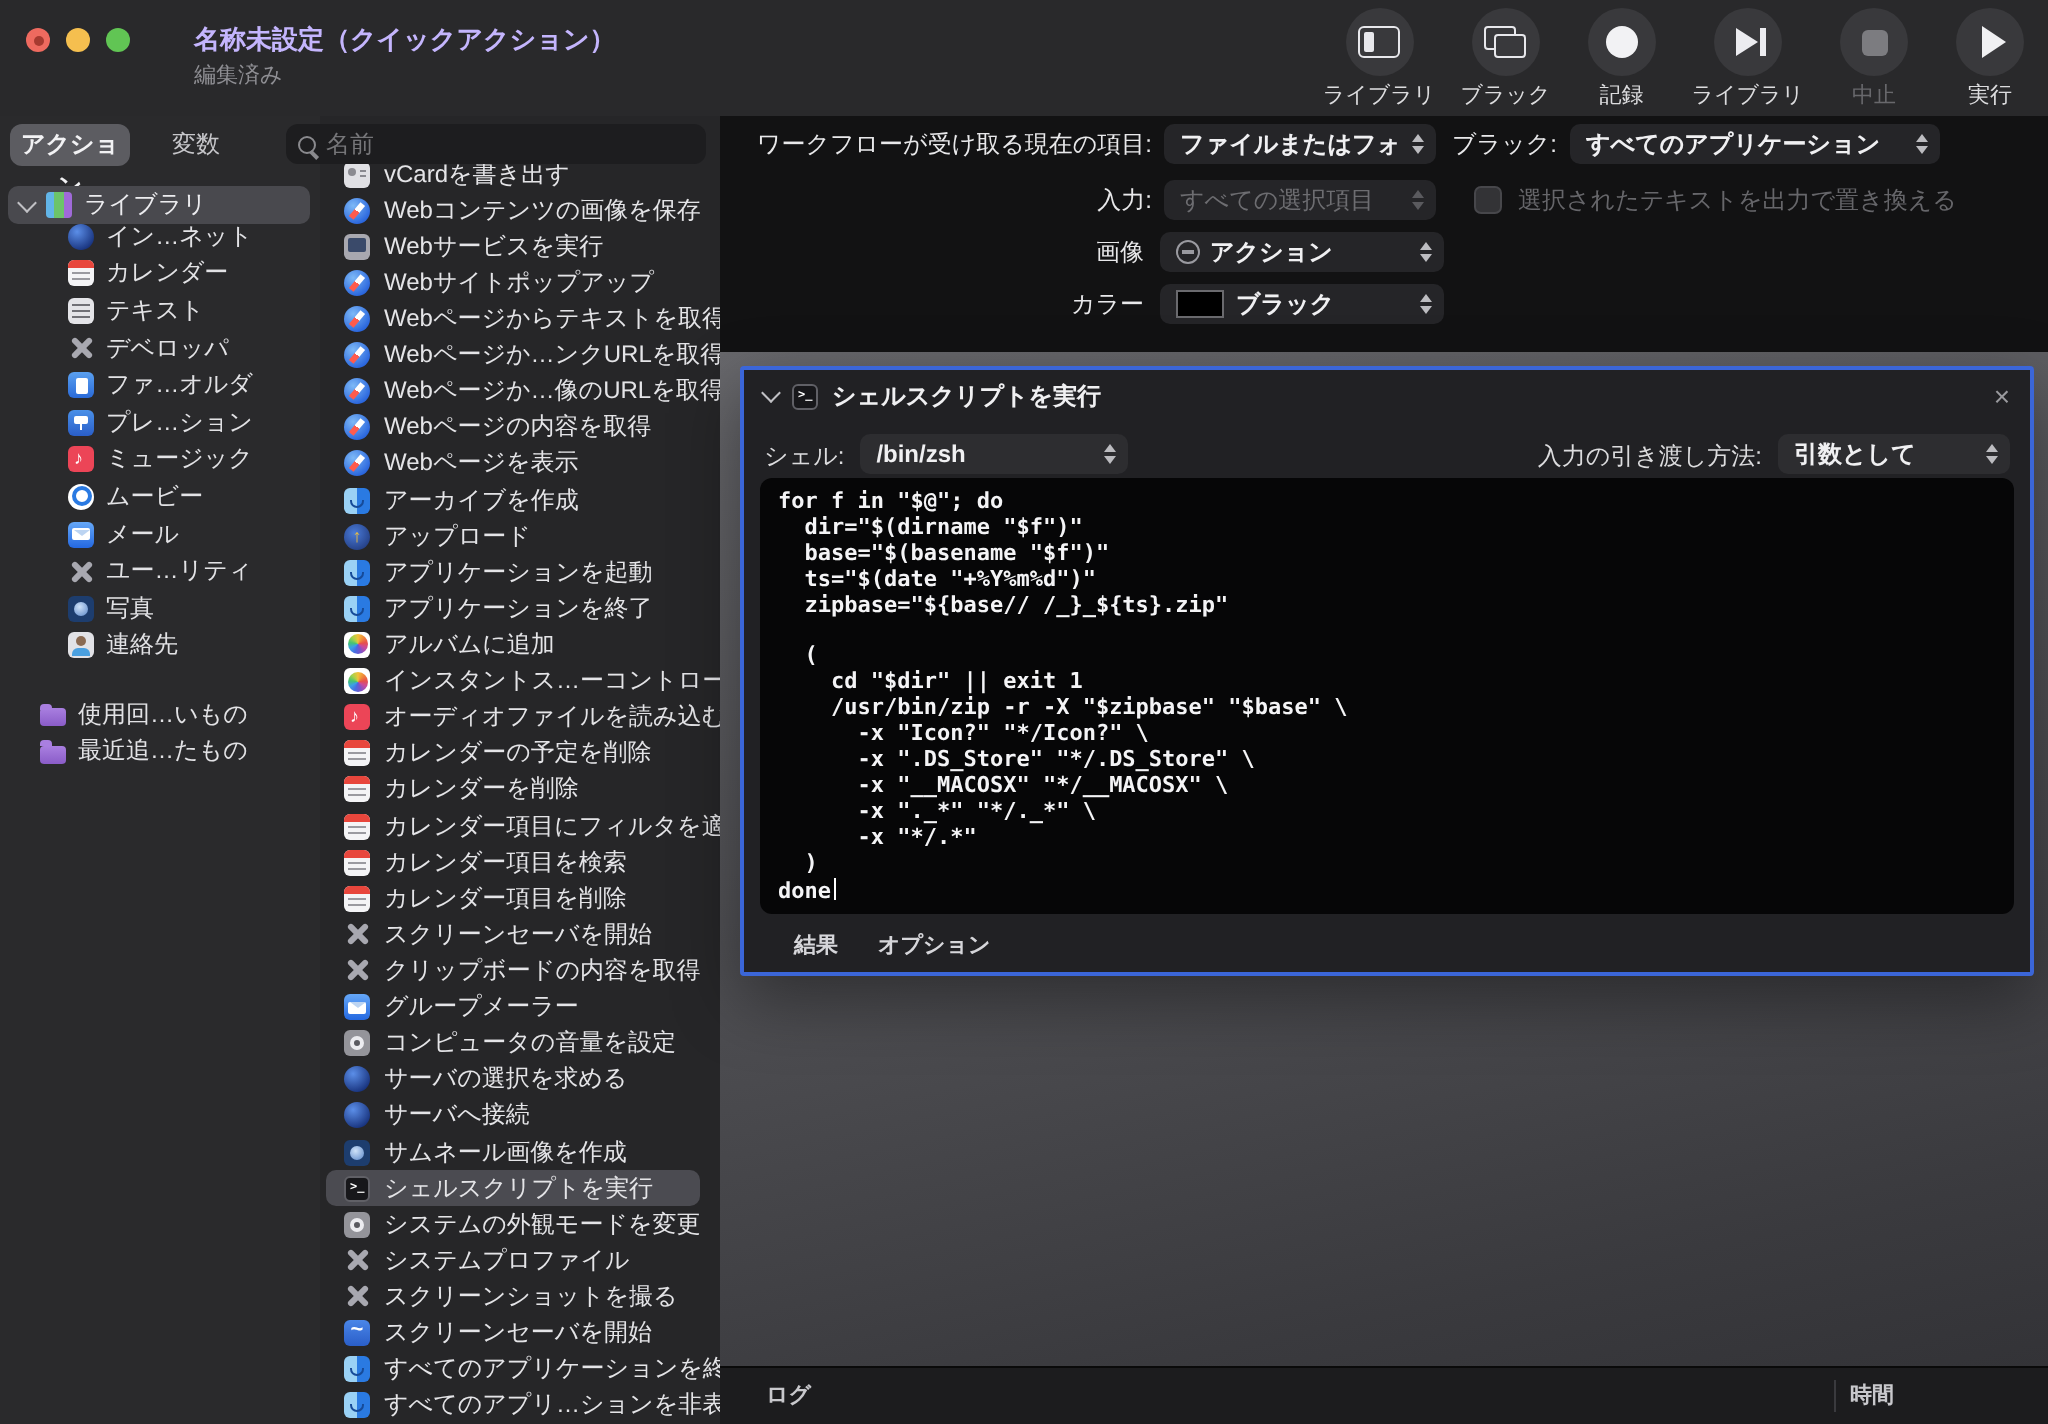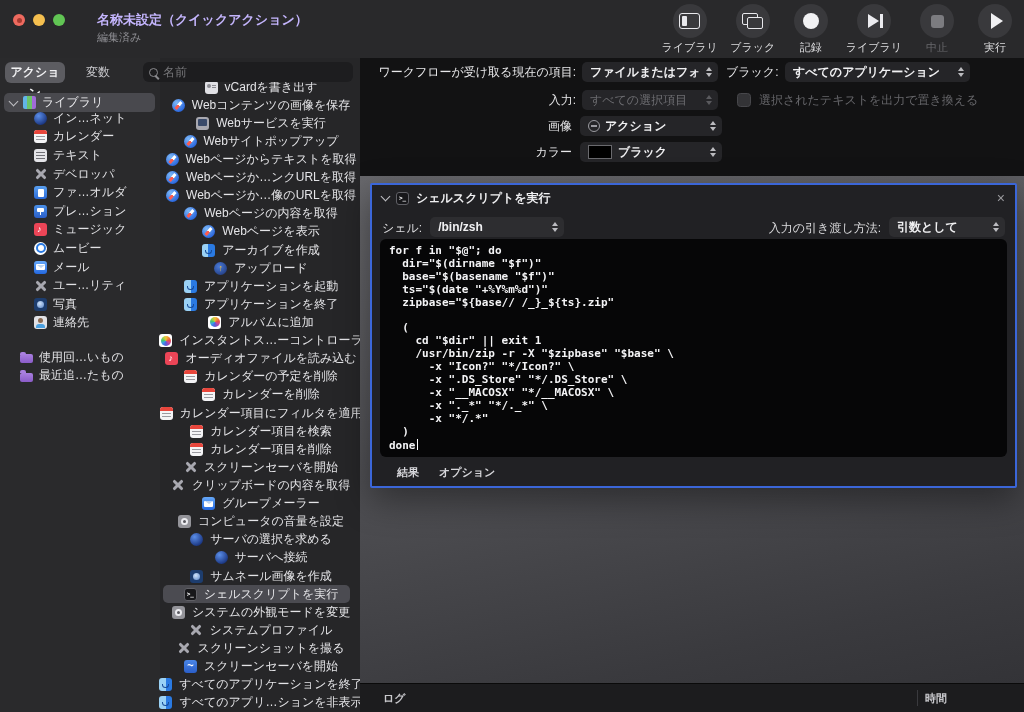--- a/index.html
+++ b/index.html
@@ -49,21 +49,21 @@
     display:flex;align-items:center;gap:6px;padding:0 6px;color:#ececef;font-size:12px;box-sizing:border-box;}
   .chev-down{width:6px;height:6px;border-right:1.5px solid #c0c0c4;border-bottom:1.5px solid #c0c0c4;
     transform:rotate(45deg);margin-top:-3px;flex:none;}
   .lib-items{position:absolute;left:0;right:0;top:51px;}
   .lib-folders{position:absolute;left:0;right:0;top:290px;}
   .lrow{display:flex;align-items:center;gap:6px;height:18.6px;padding-left:34px;font-size:12px;color:#e2e2e5;white-space:nowrap;}
   .lib-folders .lrow{padding-left:20px;}
 
   .alist{position:absolute;left:3px;right:10px;top:20px;}
   .arow{display:flex;align-items:center;gap:7px;height:18.12px;padding-left:9px;font-size:12px;color:#e4e4e7;
-    white-space:nowrap;border-radius:5px;justify-content:center;}
+    white-space:nowrap;border-radius:5px;}
   .arow.selected{background:#4b4b51;}
 
   
   .ic{width:13px;height:13px;border-radius:3px;flex:none;position:relative;display:inline-block;}
   .ic-safari{border-radius:50%;background:radial-gradient(circle at 35% 30%,#7db9f7,#2a66dd 75%);}
   .ic-safari::after{content:"";position:absolute;left:5px;top:2px;width:3px;height:9px;
     background:linear-gradient(180deg,#fff 50%,#ff5b4d 50%);transform:rotate(40deg);}
   .ic-finder{background:linear-gradient(90deg,#9ad1f5 50%,#2a7ae2 50%);}
   .ic-finder::after{content:"";position:absolute;left:3px;right:3px;bottom:3px;height:4px;border:1px solid #164a98;
     border-top:none;border-radius:0 0 5px 5px;box-sizing:border-box;}

